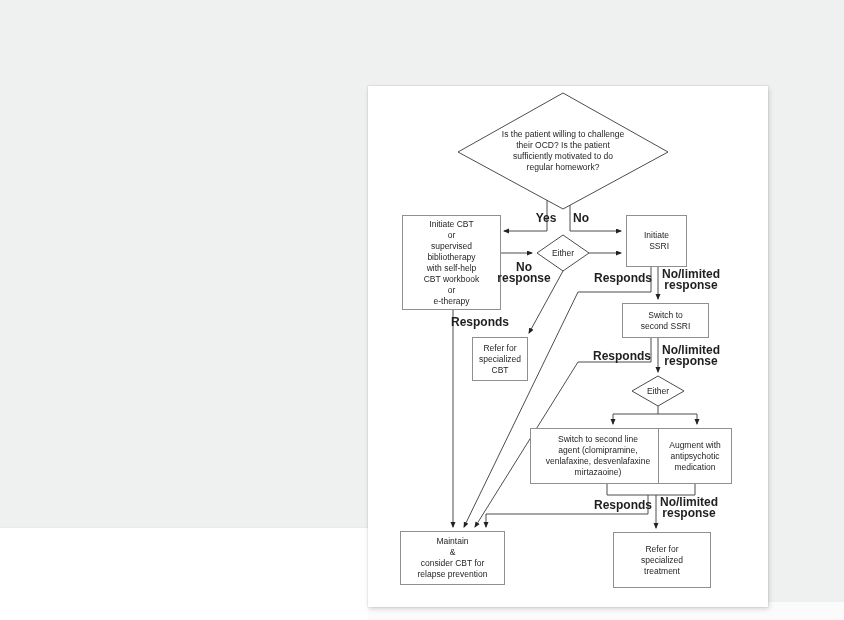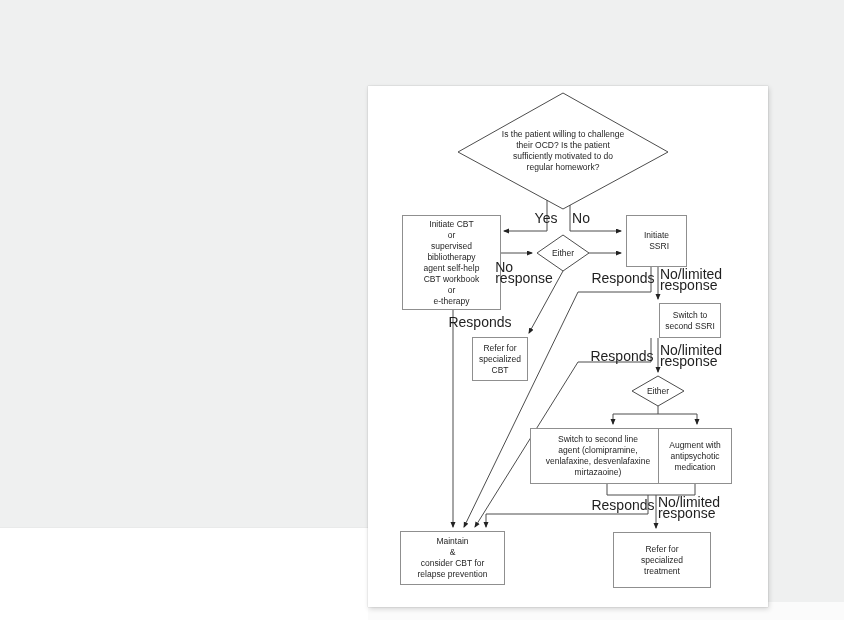--- a/index.html
+++ b/index.html
@@ -24,23 +24,24 @@
   .page svg{position:absolute;left:0;top:0;}
   .node{
     position:absolute;display:flex;align-items:center;justify-content:center;
     text-align:center;white-space:pre-line;
     background:#ffffff;border:1px solid #8f8f8f;
     font-size:8.5px;line-height:11px;color:#1f1f1f;
     box-sizing:border-box;
   }
   .lbl{
     position:absolute;transform:translate(-50%,-50%);
-    white-space:pre-line;
-    font-size:14px;line-height:11px;color:#1f1f1f;
+    text-align:center;white-space:pre-line;
+    font-size:12px;line-height:11px;color:#1f1f1f;
     background:transparent;
+    font-weight:bold;
   }
   .dtext{
     position:absolute;transform:translate(-50%,-50%);
     text-align:center;white-space:pre-line;
     font-size:8.5px;line-height:11px;color:#1f1f1f;
   }
 </style>
 </head>
 <body>
 
@@ -100,30 +101,30 @@
 their OCD? Is the patient
 sufficiently motivated to do
 regular homework?</div>
   <div class="dtext" style="left:195px;top:167px;">Either</div>
   <div class="dtext" style="left:290px;top:305px;">Either</div>
 
   <div class="node" style="left:34px;top:129px;width:99px;height:95px;">Initiate CBT
 or
 supervised
 bibliotherapy
-agent self-help
+with self-help
 CBT workbook
 or
 e-therapy</div>
   <div class="node" style="left:258px;top:129px;width:61px;height:52px;text-align:right;">Initiate
 SSRI</div>
   <div class="node" style="left:104px;top:251px;width:56px;height:44px;">Refer for
 specialized
 CBT</div>
-  <div class="node" style="left:254px;top:217px;width:62px;height:35px;margin-left:37px;">Switch to
+  <div class="node" style="left:254px;top:217px;width:87px;height:35px;">Switch to
 second SSRI</div>
   <div class="node" style="left:162px;top:342px;width:136px;height:56px;">Switch to second line
 agent (clomipramine,
 venlafaxine, desvenlafaxine
 mirtazaoine)</div>
   <div class="node" style="left:290px;top:342px;width:74px;height:56px;">Augment with
 antipsychotic
 medication</div>
   <div class="node" style="left:32px;top:445px;width:105px;height:54px;">Maintain
 &amp;

